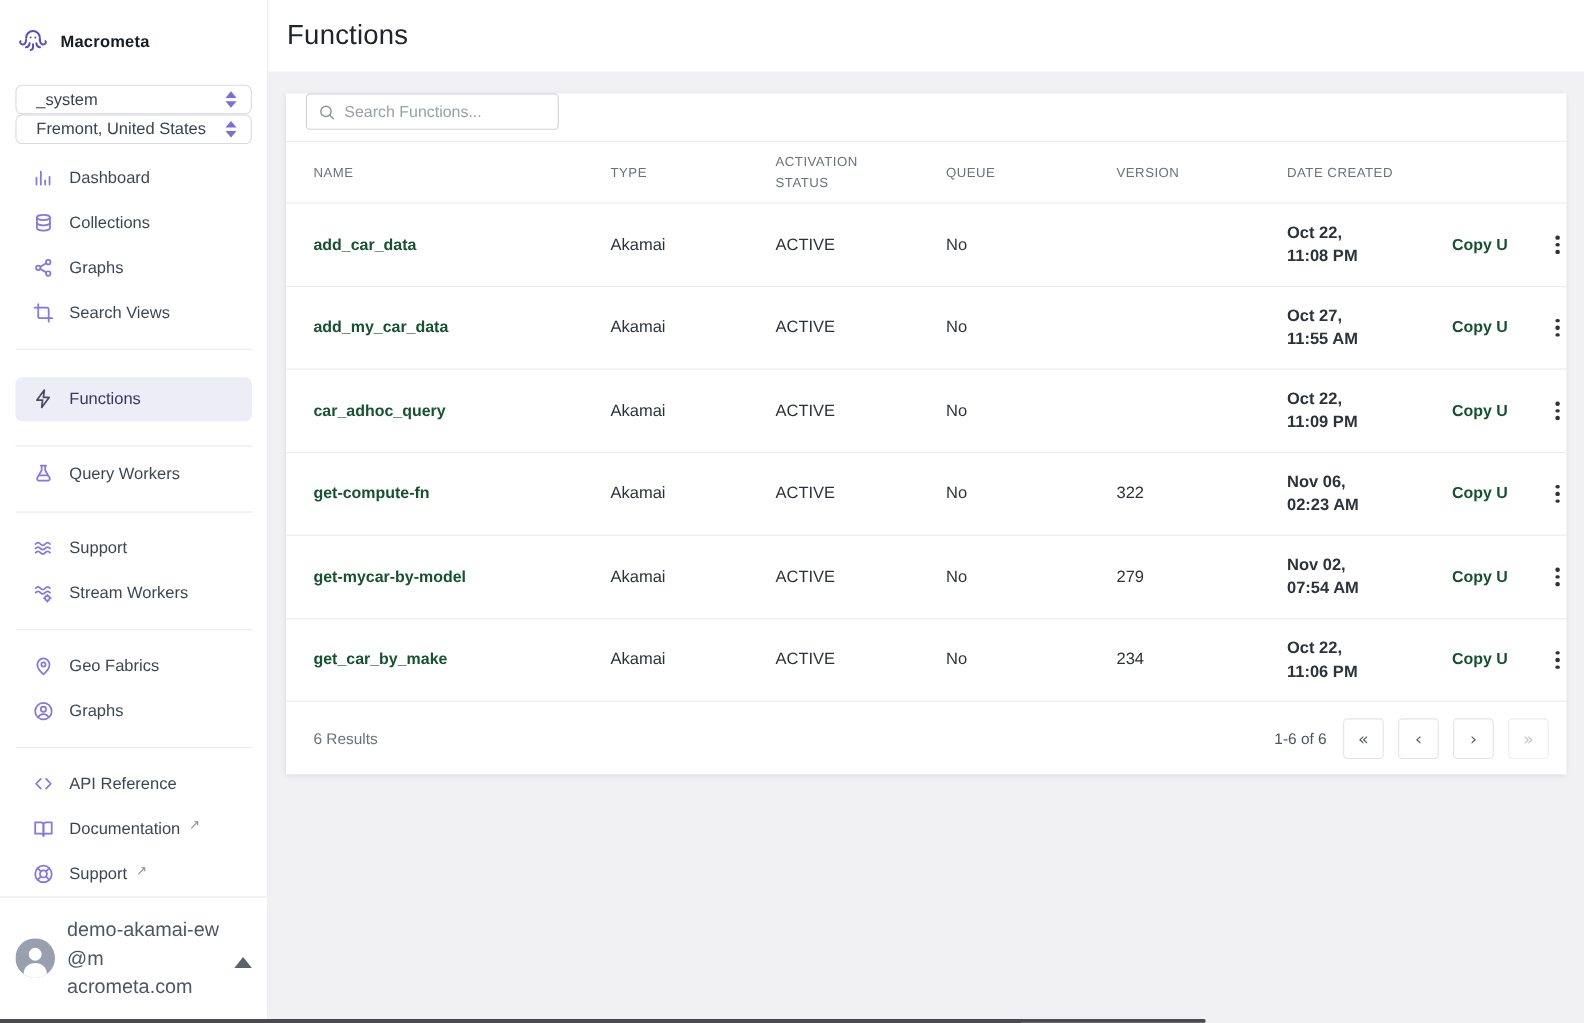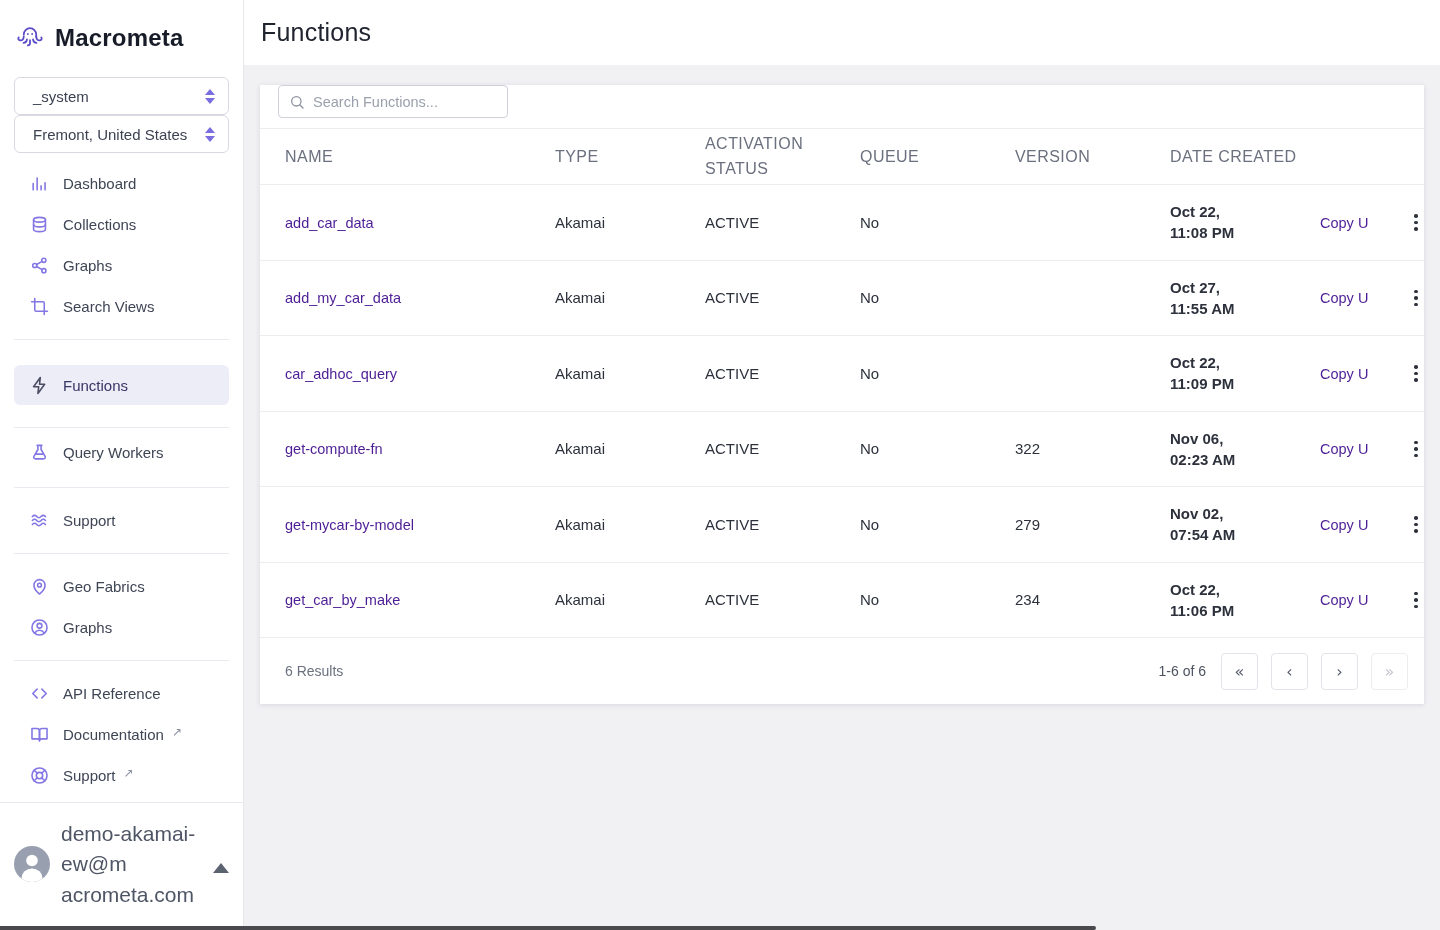--- a/index.html
+++ b/index.html
@@ -4,21 +4,21 @@
 <style>
   * { margin:0; padding:0; box-sizing:border-box; }
   html,body { width:1440px; height:930px; overflow:hidden; background:#f1f1f4;
               font-family:"Liberation Sans", sans-serif; }
   .app { display:flex; width:1440px; height:930px; }
 
   
   .sidebar { width:244px; min-width:244px; background:#fff; border-right:1px solid #e7e7ec;
              display:flex; flex-direction:column; height:930px; }
   .logo-row { padding:22px 14px 0; display:flex; align-items:center; gap:9px; }
-  .brand { font-size:24px; font-weight:700; color:#171c28; letter-spacing:.2px; }
+  .brand { font-size:15px; font-weight:700; color:#171c28; letter-spacing:.2px; }
 
   .select { margin:0 14px; height:38px; border:1px solid #d9d9e2; border-radius:6px;
             display:flex; align-items:center; padding:0 13px 0 18px; font-size:15px;
             color:#3c4252; cursor:pointer; background:#fff;justify-content:space-between; }
   .select.first { margin-top:23px; }
   .select.second { }
   .updown { margin-left:auto; display:flex; flex-direction:column; gap:3px; }
   .updown .up { width:0; height:0; border-left:5px solid transparent; border-right:5px solid transparent;
                 border-bottom:6px solid #7a6de0; }
   .updown .down { width:0; height:0; border-left:5px solid transparent; border-right:5px solid transparent;
@@ -30,21 +30,21 @@
   .nav-item .icn { color:#8277e4; display:flex; width:19px; height:19px; }
   .nav-item .icn svg { width:19px; height:19px; }
   .nav-item.active { background:#ededf8; border-radius:6px; margin:13px 14px 0;
                      padding:0 14px 0 16px; height:40px; color:#363564; font-weight:500; }
   .nav-item.active .icn { color:#4b4d63; }
   .nav-divider { height:1px; background:#e9e9ef; margin:12px 14px; }
   .ext { font-size:12px; color:#8b90a0; margin-left:-6px; margin-top:-6px; }
 
   .user-row { margin-top:auto; border-top:1px solid #e9e9ef; padding:16px 14px 20px;
               display:flex; align-items:center; gap:11px; cursor:pointer; }
-  .email { font-size:21px; color:#4e5565; line-height:1.45; width:152px; word-break:break-all; }
+  .email { font-size:18px; color:#4e5565; line-height:1.45; width:152px; word-break:break-all; }
   .tri-up { width:0; height:0; border-left:8px solid transparent; border-right:8px solid transparent;
             border-bottom:10px solid #5c6370; margin-top:8px; }
 
   
   .main { flex:1; display:flex; flex-direction:column; background:#f1f1f4; }
   .main-header { height:65px; background:#fff; display:flex; align-items:center;
                  padding-left:17px; }
   .page-title { font-size:25px; color:#20242f; font-weight:500; letter-spacing:.2px; }
   .content { flex:1; padding:20px 16px; }
   .card { background:#fff; box-shadow:0 1px 5px rgba(30,30,60,.12); }
@@ -53,25 +53,25 @@
                 border-bottom:1px solid #ececf1; }
   .search-box { width:230px; height:33px; border:1px solid #cfd0da; border-radius:4px;
                 display:flex; align-items:center; padding:0 10px; gap:8px; background:#fff; }
   .search-box input { border:none; outline:none; flex:1; font-size:14.5px; color:#3c4252;
                       font-family:"Liberation Sans", sans-serif; }
   .search-box input::placeholder { color:#9aa0ac; }
 
   .thead, .trow { display:grid;
     grid-template-columns:270px 150px 155px 155px 155px 150px 78px 1fr;
     padding-left:25px; align-items:center; }
-  .thead { height:56px; border-bottom:1px solid #ececf1; color:#6a707e; font-size:16px;
+  .thead { height:56px; border-bottom:1px solid #ececf1; color:#6a707e; font-size:12px;
            letter-spacing:.45px; }
   .thead .hcell.wrap { max-width:98px; line-height:1.55; }
   .trow { height:75.5px; border-bottom:1px solid #ececf1; font-size:15px; color:#2c313c; }
-  .link { color:#4c1d95; font-size:14.5px; font-weight:400; text-decoration:none; cursor:pointer; }
+  .link { color:#14532d; font-size:14.5px; font-weight:700; text-decoration:none; cursor:pointer; }
   .date { display:flex; flex-direction:column; line-height:1.4;font-weight:bold; }
   .kebab-cell { justify-self:start; padding-left:12px; }
   .kebab { display:flex; flex-direction:column; gap:3px; cursor:pointer; padding:4px; }
   .kebab i { width:3.5px; height:3.5px; border-radius:50%; background:#2e323c; display:block; }
 
   .tfoot { height:66px; display:flex; align-items:center; padding:0 16px 0 25px;gap:44px; }
   .results { color:#6a707e; font-size:14px; }
   .pager { margin-left:auto; display:flex; align-items:center; gap:13px; }
   .range { color:#4c5260; font-size:14px; margin-right:2px; }
   .pbtn { width:37px; height:37px; border:1px solid #e3e3ea; border-radius:4px; background:#fff;
@@ -187,20 +187,31 @@
 
       <div class="nav-item">
         <span class="icn">
           <svg viewBox="0 0 24 24" fill="none" stroke="currentColor" stroke-width="2" stroke-linecap="round">
             <path d="M3 7c1.8-2 3.7-2 5.5 0s3.7 2 5.5 0 3.7-2 5.5 0"></path>
             <path d="M3 12c1.8-2 3.7-2 5.5 0s3.7 2 5.5 0 3.7-2 5.5 0"></path>
             <path d="M3 17c1.8-2 3.7-2 5.5 0s3.7 2 5.5 0 3.7-2 5.5 0"></path>
             </svg>
           </span>
         <span>Support</span>
+      </div>
+      <div class="nav-item">
+        <span class="icn">
+          <svg viewBox="0 0 24 24" fill="none" stroke="currentColor" stroke-width="2" stroke-linecap="round">
+            <path d="M3 6c1.8-2 3.7-2 5.5 0s3.7 2 5.5 0 3.7-2 5.5 0"></path>
+            <path d="M3 11c1.8-2 3.7-2 5.5 0s3.7 2 5.5 0 3.7-2 5.5 0"></path>
+            <circle cx="16.5" cy="17.5" r="2.6"></circle>
+            <path d="M16.5 13.6v1.2M16.5 20.2v1.2M12.6 17.5h1.2M19.2 17.5h1.2"></path>
+            </svg>
+          </span>
+        <span>Stream Workers</span>
       </div>
 
       <div class="nav-divider"></div>
 
       <div class="nav-item">
         <span class="icn">
           <svg viewBox="0 0 24 24" fill="none" stroke="currentColor" stroke-width="2" stroke-linecap="round" stroke-linejoin="round">
             <path d="M12 21.5S5 15.8 5 10.3a7 7 0 0 1 14 0c0 5.5-7 11.2-7 11.2z"></path>
             <circle cx="12" cy="10.3" r="2.4"></circle>
             </svg>

